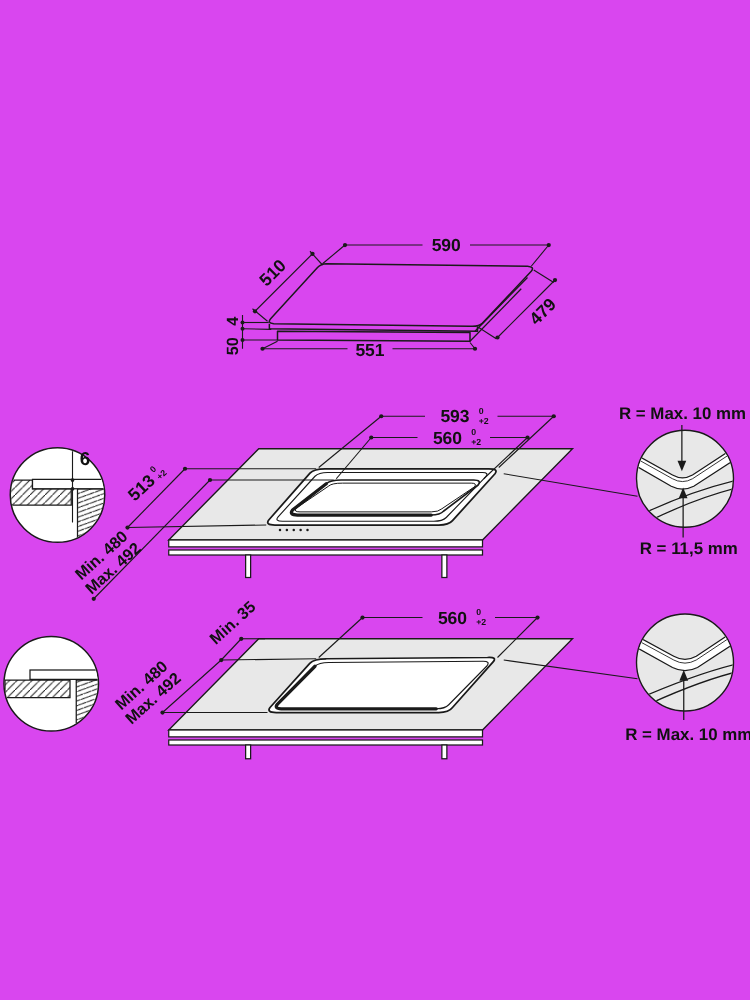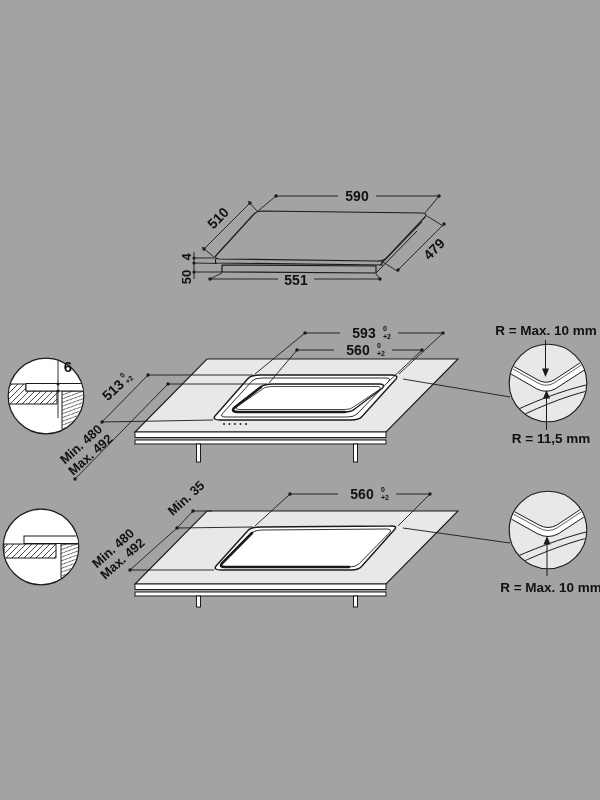--- a/index.html
+++ b/index.html
@@ -1,16 +1,16 @@
 <!DOCTYPE html>
 <html><head>
 <meta charset="utf-8">
 <style>
   html,body{margin:0;padding:0;background:#ffffff;}
-  .stage{width:600px;height:800px;position:relative;background:#a3a3a3;overflow:hidden;
+  .stage{width:600px;height:800px;position:relative;background:#d946ef;overflow:hidden;
          font-family:"Liberation Sans", sans-serif;}
   svg{display:block;}
   text{fill:#111;font-family:"Liberation Sans", sans-serif;font-weight:bold;}
   .dim{font-size:14px;}
   .dimsm{font-size:13px;}
   .tol{font-size:7px;}
   .rlab{font-size:13.5px;}
   .six{font-size:15px;}
 </style>
 </head>

